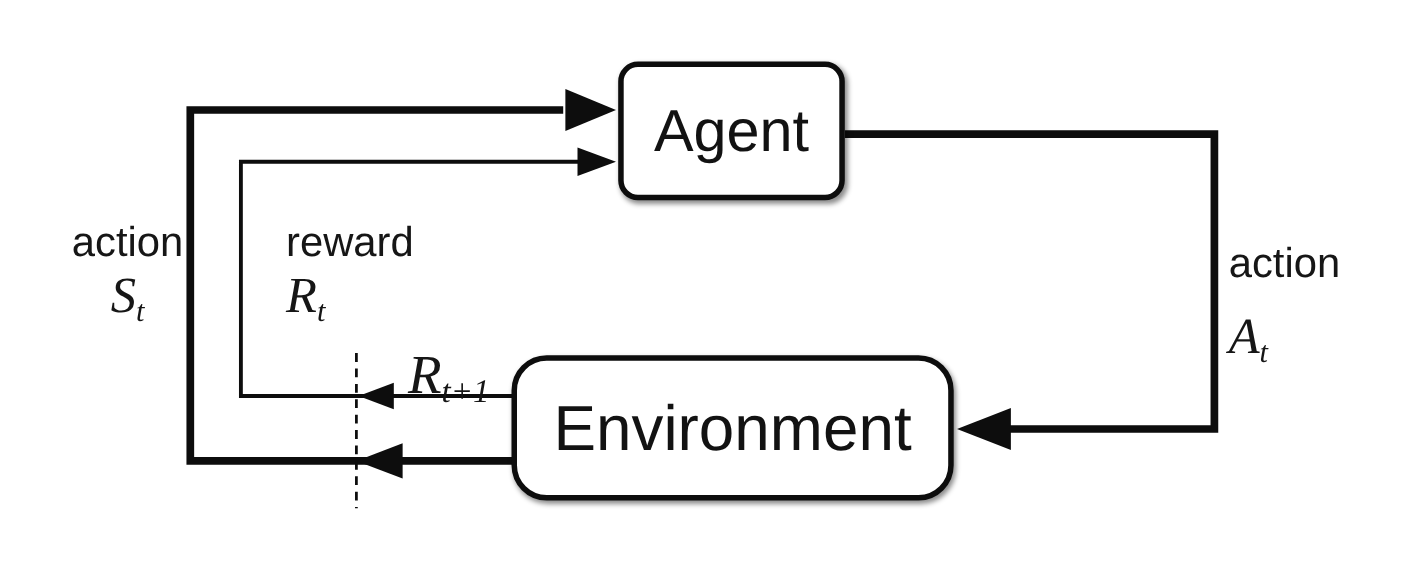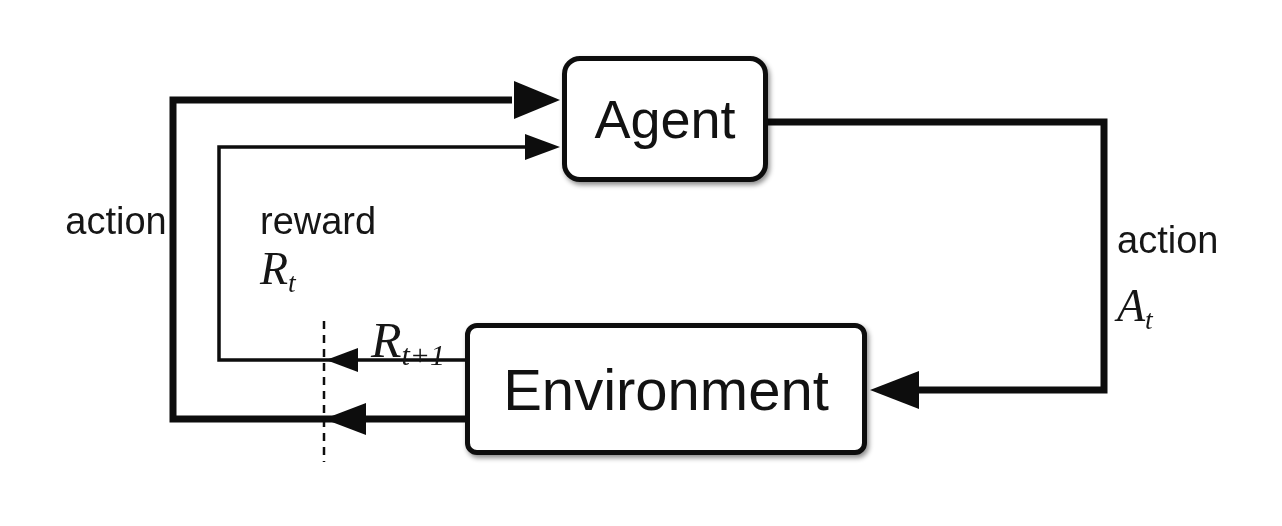--- a/index.html
+++ b/index.html
@@ -39,21 +39,21 @@
     width: 206px;
     height: 126px;
     border-radius: 18px;
     font-size: 54px;
   }
   .node-environment {
     left: 465px;
     top: 323px;
     width: 402px;
     height: 132px;
-    border-radius: 12px;
+    border-radius: 32px;
     font-size: 58px;
   }
   .lbl {
     position: absolute;
     z-index: 3;
     color: #161616;
     line-height: 1;
     white-space: nowrap;
   }
   .word {
@@ -105,20 +105,23 @@
     <span>Agent</span>
   </div>
 
   <div class="node node-environment">
     <span>Environment</span>
   </div>
 
   <div class="lbl word col-state" style="top:202px">
     <span>action</span>
   </div>
+  <div class="lbl sym col-state" style="top:246px">
+    <span>S</span><span class="ssub">t</span>
+  </div>
 
   <div class="lbl word col-reward" style="top:202px">
     <span>reward</span>
   </div>
   <div class="lbl sym col-reward" style="top:246px">
     <span>R</span><span class="ssub">t</span>
   </div>
 
   <div class="lbl word col-action" style="top:221px">
     <span>action</span>

